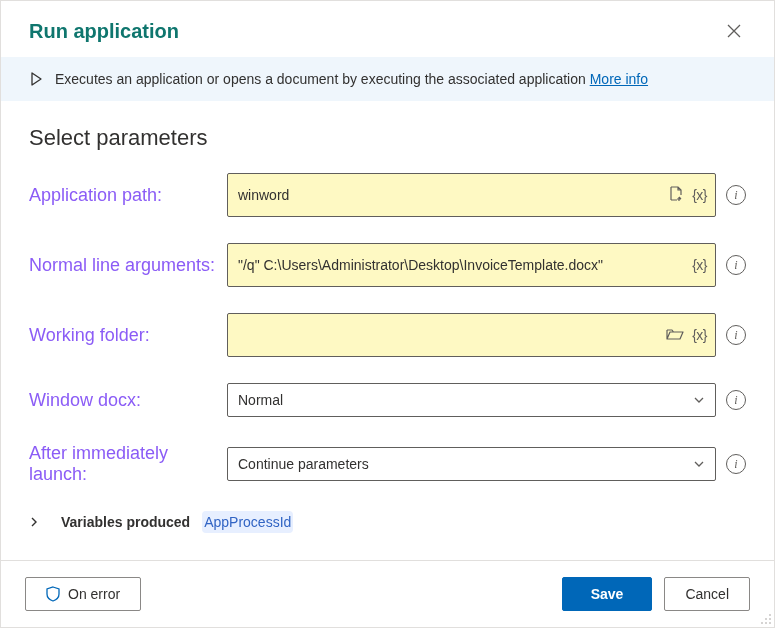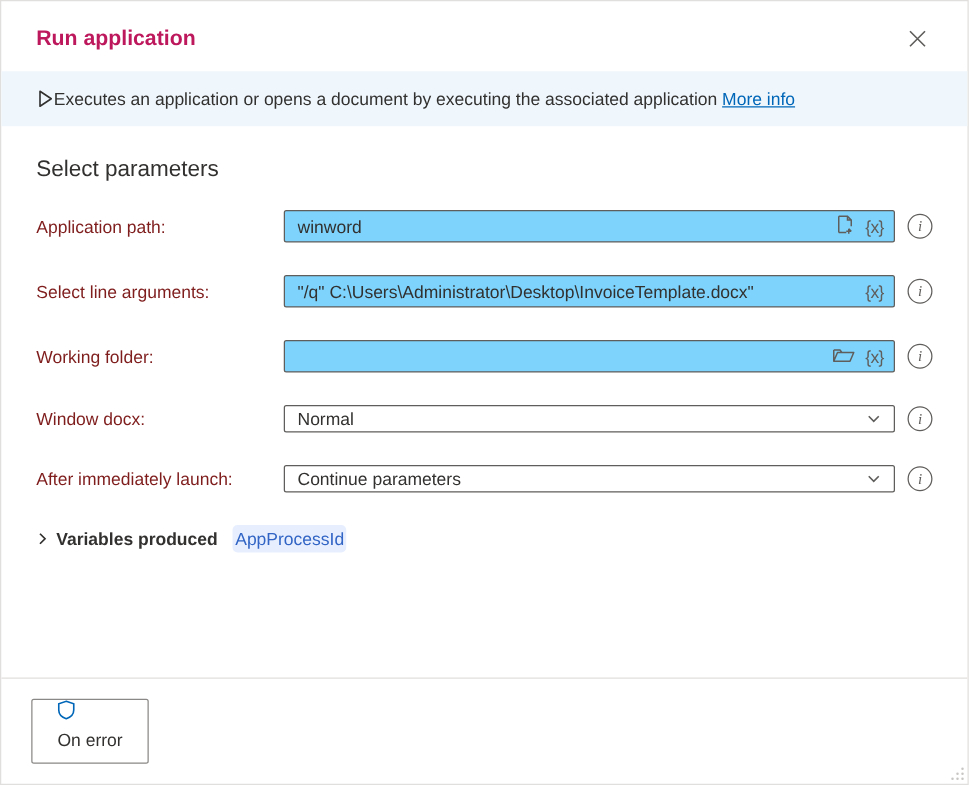--- a/index.html
+++ b/index.html
@@ -16,84 +16,85 @@
     border: 1px solid #e1dfdd;
   }
 
   .header {
     display: flex;
     align-items: center;
     justify-content: space-between;
     padding: 18px 28px 14px 28px;
   }
   .header h1 {
-    font-size: 17px;
+    font-size: 20px;
     font-weight: 600;
     margin: 0;
-    color: #be185d;
+    color: #0f766e;
   }
   .close-btn {
     width: 24px; height: 24px;
     display: flex; align-items: center; justify-content: center;
     cursor: pointer;
     color: #605e5c;
   }
 
   .info-bar {
     background: #eff6fc;
     padding: 14px 28px;
     display: flex;
     align-items: center;
+    gap: 12px;
     font-size: 14px;
     color: #323130;
   }
   .info-bar .tri {
     color: #323130;
     flex-shrink: 0;
   }
   .info-bar a { color: #0067b8; text-decoration: underline; cursor: pointer; }
 
   .content {
     flex: 1;
     padding: 18px 28px 0 28px;
     overflow: auto;
   }
   .section-title {
-    font-size: 18px;
+    font-size: 22px;
     font-weight: 400;
     color: #323130;
     margin: 6px 0 22px 0;
   }
 
   .form-row {
     display: flex;
     align-items: center;
     margin-bottom: 26px;
   }
   .form-label {
     width: 198px;
     flex-shrink: 0;
-    font-size: 14px;
-    color: #7f1d1d;
+    font-size: 18px;
+    color: #8b5cf6;
   }
   .field-wrap {
     flex: 1;
     display: flex;
     align-items: center;
     gap: 10px;
   }
   .text-field {
     flex: 1;
     display: flex;
     align-items: center;
     border: 1px solid #605e5c;
     border-radius: 2px;
-    height: 26px;
+    height: 44px;
     padding: 0 8px 0 10px;
-    background: #7dd3fc;
+    background: #fef9c3;
   }
   .text-field input {
     flex: 1;
     border: none;
     outline: none;
     font-family: inherit;
     font-size: 14px;
     color: #323130;
     background: transparent;
     padding: 0;
@@ -126,38 +127,38 @@
     font-family: Georgia, serif;
   }
 
   .select-field {
     flex: 1;
     display: flex;
     align-items: center;
     justify-content: space-between;
     border: 1px solid #605e5c;
     border-radius: 2px;
-    height: 22px;
+    height: 34px;
     padding: 0 10px;
     background: #fff;
     cursor: pointer;
   }
   .select-field .chev { color: #605e5c; }
 
   .vars-row {
     display: flex;
     align-items: center;
     gap: 12px;
     margin-top: 4px;
     margin-bottom: 20px;
   }
   .vars-toggle {
     display: flex;
     align-items: center;
-    gap: 6px;
+    gap: 22px;
     cursor: pointer;
     font-weight: 600;
     font-size: 14px;
     color: #323130;
   }
   .var-pill {
     background: #e7efff;
     color: #3164c4;
     padding: 3px 2px;
     border-radius: 4px;
@@ -167,32 +168,32 @@
 
   .footer {
     border-top: 1px solid #e1dfdd;
     padding: 16px 24px;
     display: flex;
     align-items: center;
     justify-content: space-between;
   }
   .footer-right { display: flex; gap: 12px; }
   .btn {
-    height: 52px;
+    height: 34px;
     padding: 0 20px;
     border: 1px solid #8a8886;
     background: #fff;
     border-radius: 2px;
     font-family: inherit;
     font-size: 14px;
     cursor: pointer;
     display: flex;
+    align-items: center;
     gap: 8px;
     color: #323130;
-    flex-direction: column;
   }
   .btn-primary {
     background: #0067b8;
     border-color: #0067b8;
     color: #fff;
     font-weight: 600;
     padding: 0 28px;
   }
   .btn .shield { color: #0067b8; }
 
@@ -244,21 +245,21 @@
                 </svg>
             </span>
             <span class="varx">{x}</span>
           </div>
         </div>
         <div class="info-icon">i</div>
       </div>
     </div>
 
     <div class="form-row">
-      <div class="form-label">Select line arguments:</div>
+      <div class="form-label">Normal line arguments:</div>
       <div class="field-wrap">
         <div class="text-field">
           <input type="text" value="&quot;/q&quot; C:\Users\Administrator\Desktop\InvoiceTemplate.docx&quot;" style="">
           <div class="field-icons">
             <span class="varx">{x}</span>
           </div>
         </div>
         <div class="info-icon">i</div>
       </div>
     </div>
@@ -319,20 +320,28 @@
 
   </div>
 
   <div class="footer">
     <button class="btn">
       <svg class="shield" width="14" height="16" viewBox="0 0 14 16">
           <path d="M7 1 L13 3 v5 c0 4 -3 6 -6 7 c-3 -1 -6 -3 -6 -7 v-5 Z" fill="none" stroke="currentColor" stroke-width="1.3"></path>
         </svg>
       <span>On error</span>
     </button>
+    <div class="footer-right">
+      <button class="btn btn-primary">
+        <span>Save</span>
+      </button>
+      <button class="btn">
+        <span>Cancel</span>
+      </button>
+    </div>
   </div>
 
   <svg class="resize-grip" width="12" height="12" viewBox="0 0 12 12">
     <circle cx="10" cy="2" r="1" fill="currentColor"></circle>
     <circle cx="6" cy="6" r="1" fill="currentColor"></circle>
       <circle cx="10" cy="6" r="1" fill="currentColor"></circle>
     <circle cx="2" cy="10" r="1" fill="currentColor"></circle>
       <circle cx="6" cy="10" r="1" fill="currentColor"></circle>
       <circle cx="10" cy="10" r="1" fill="currentColor"></circle>
   </svg>

